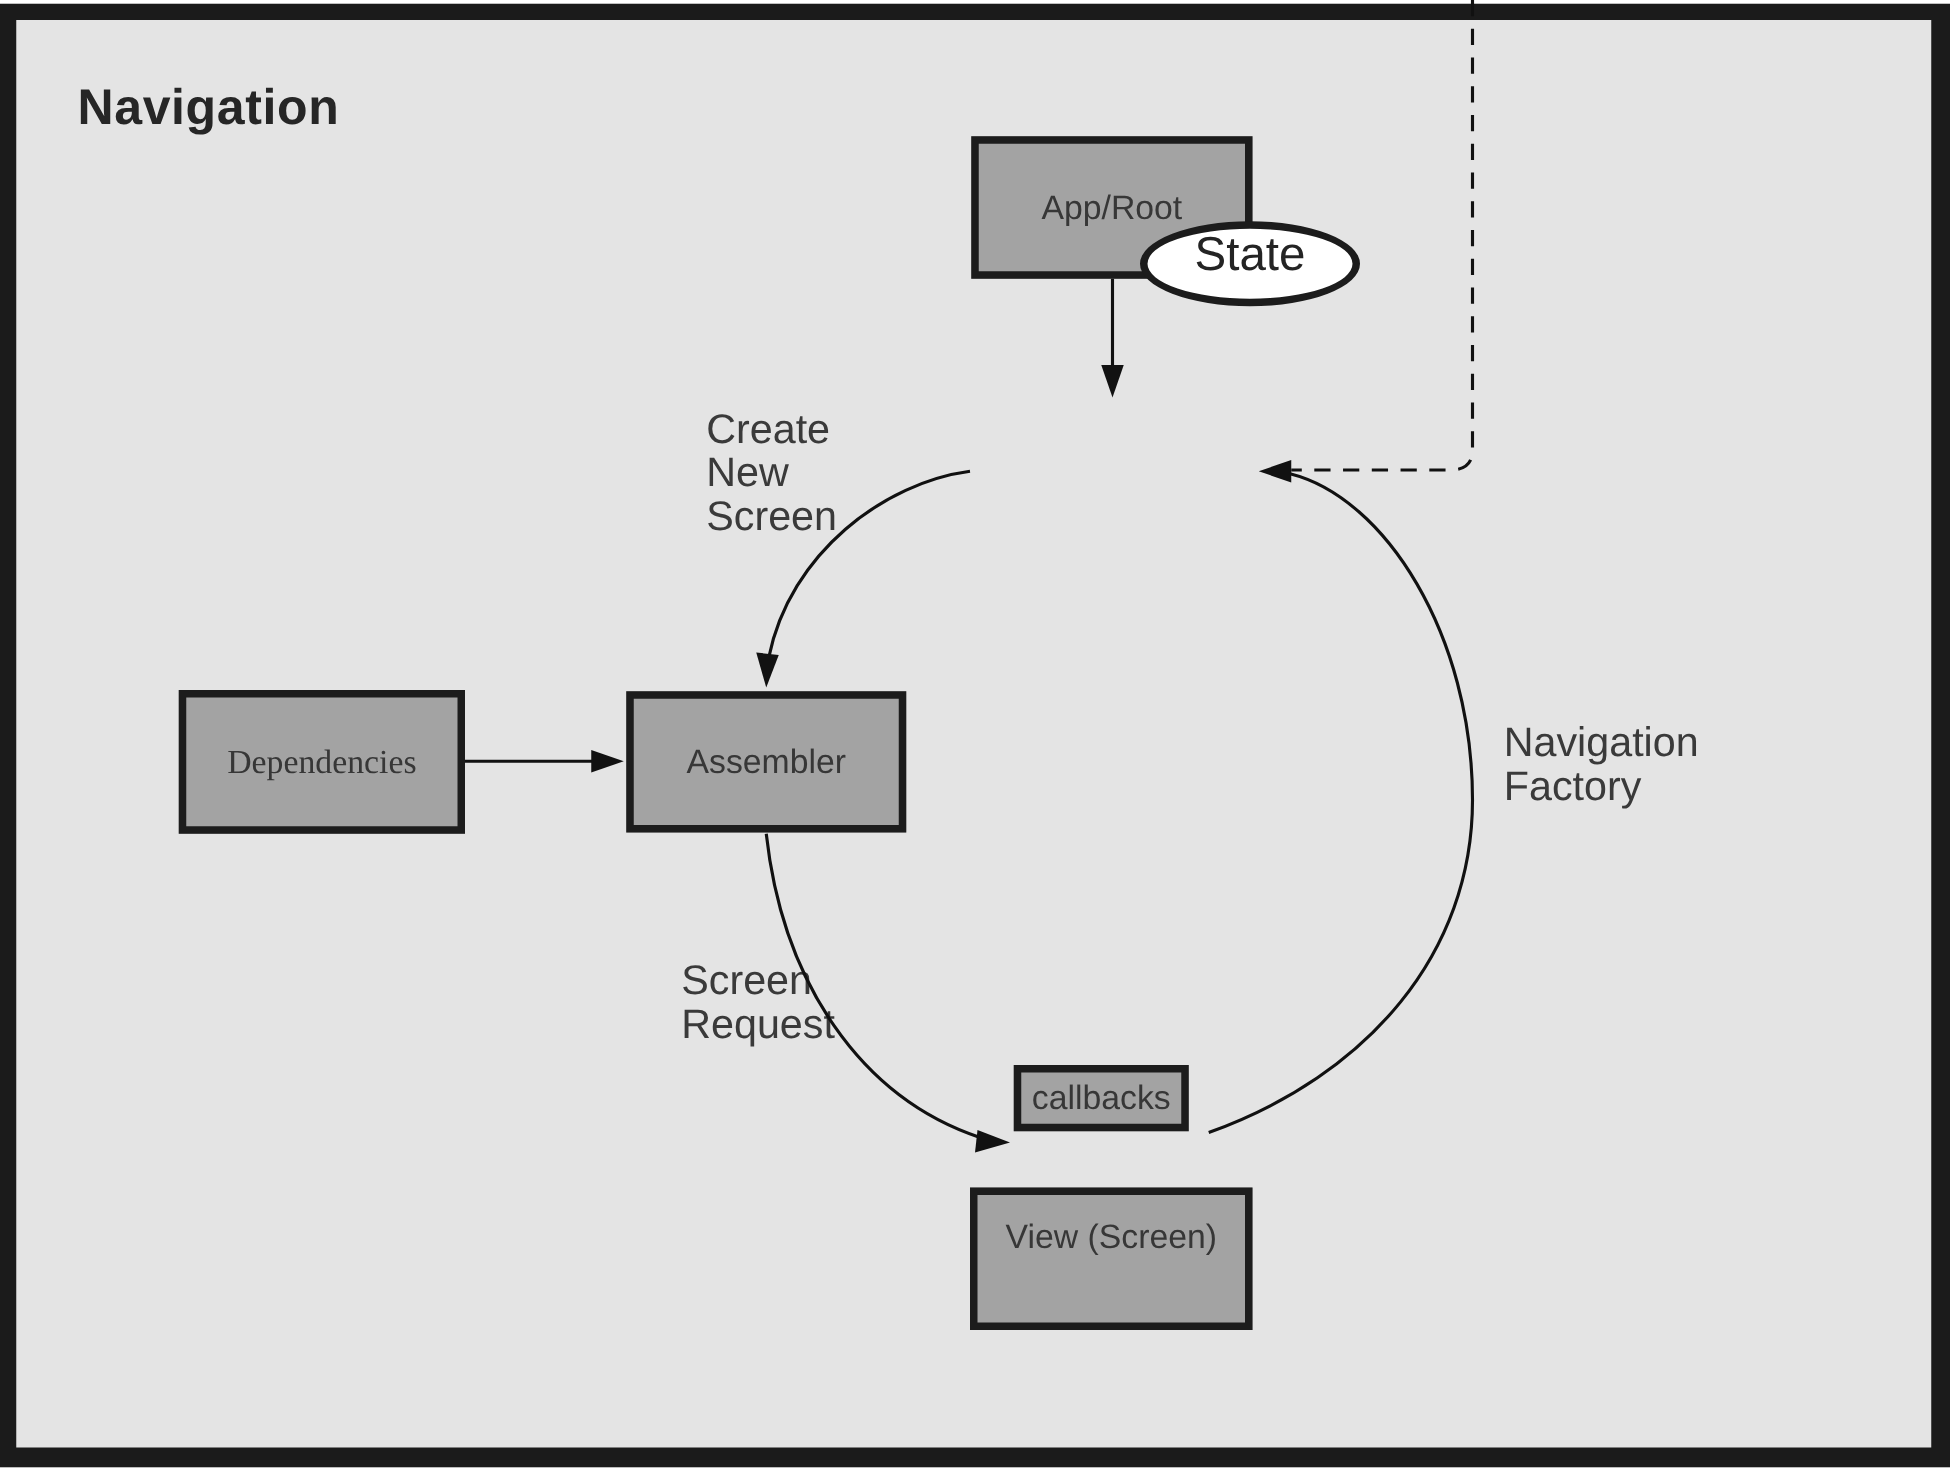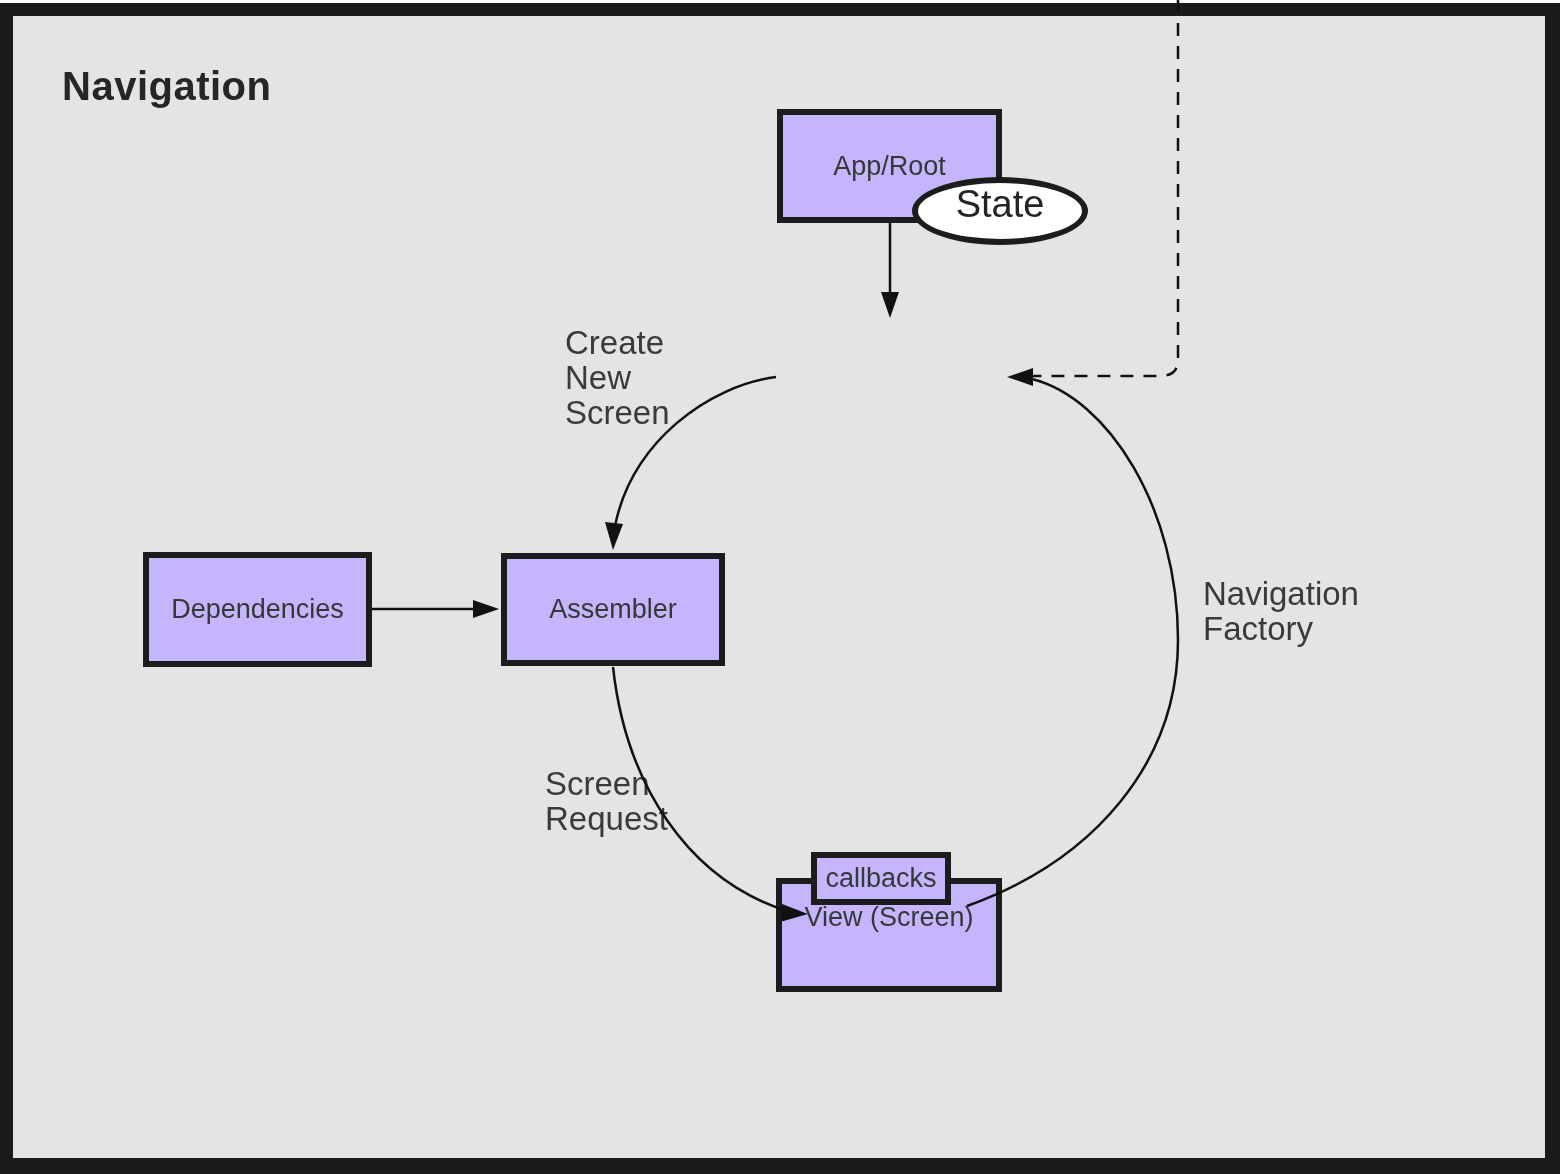--- a/index.html
+++ b/index.html
@@ -35,35 +35,35 @@
     top: 64px;
     font-size: 40px;
     font-weight: 700;
     color: #262626;
     letter-spacing: 0.5px;
   }
   
   .node {
     position: absolute;
     box-sizing: border-box;
-    background: #c4b5fd;
+    background: #a3a3a3;
     border: 6px solid #1c1c1c;
     display: flex;
     align-items: center;
     justify-content: center;
     font-size: 27px;
     color: #373737;
     z-index: 2;
     text-align: center;
   }
   .node-app-root     { left: 777px; top: 109px; width: 225px; height: 114px; }
   .node-reducer      { left: 776px; top: 320px; width: 227px; height: 114px; }
-  .node-dependencies { left: 143px; top: 552px; width: 229px; height: 115px; }
+  .node-dependencies { left: 143px; top: 552px; width: 229px; height: 115px; font-family: Liberation Serif, serif; }
   .node-assembler    { left: 501px; top: 553px; width: 224px; height: 113px; }
-  .node-view         { left: 776px; top: 878px; width: 226px; height: 114px;
+  .node-view         { left: 776px; top: 950px; width: 226px; height: 114px;
                        align-items: flex-start; justify-content: flex-end; }
   .view-text {
     margin-top: 16px;
     width: 100%;
     line-height: 35px;
   }
   .node-callbacks    { left: 811px; top: 852px; width: 140px; height: 53px; z-index: 4; }
   .node-state {
     position: absolute;
     left: 912px; top: 177px; width: 176px; height: 68px;

